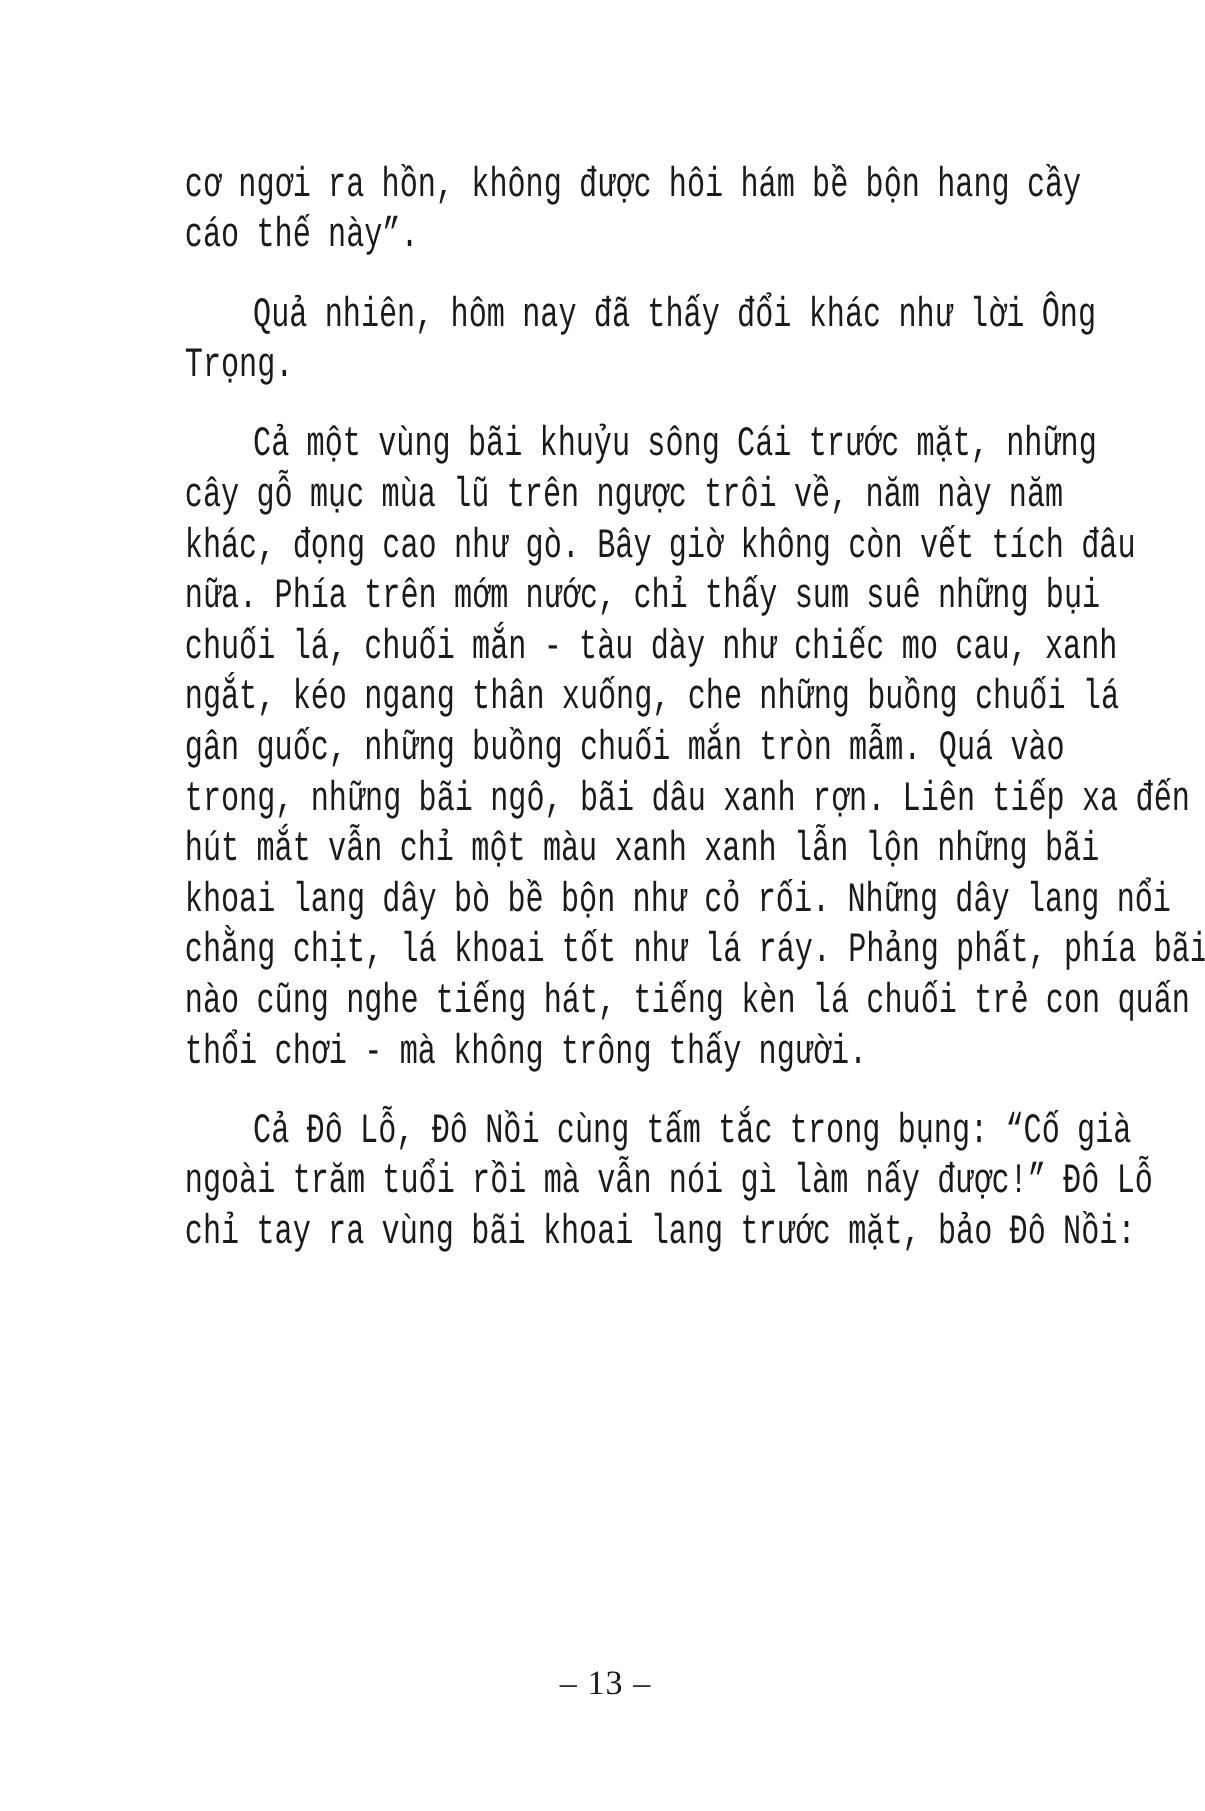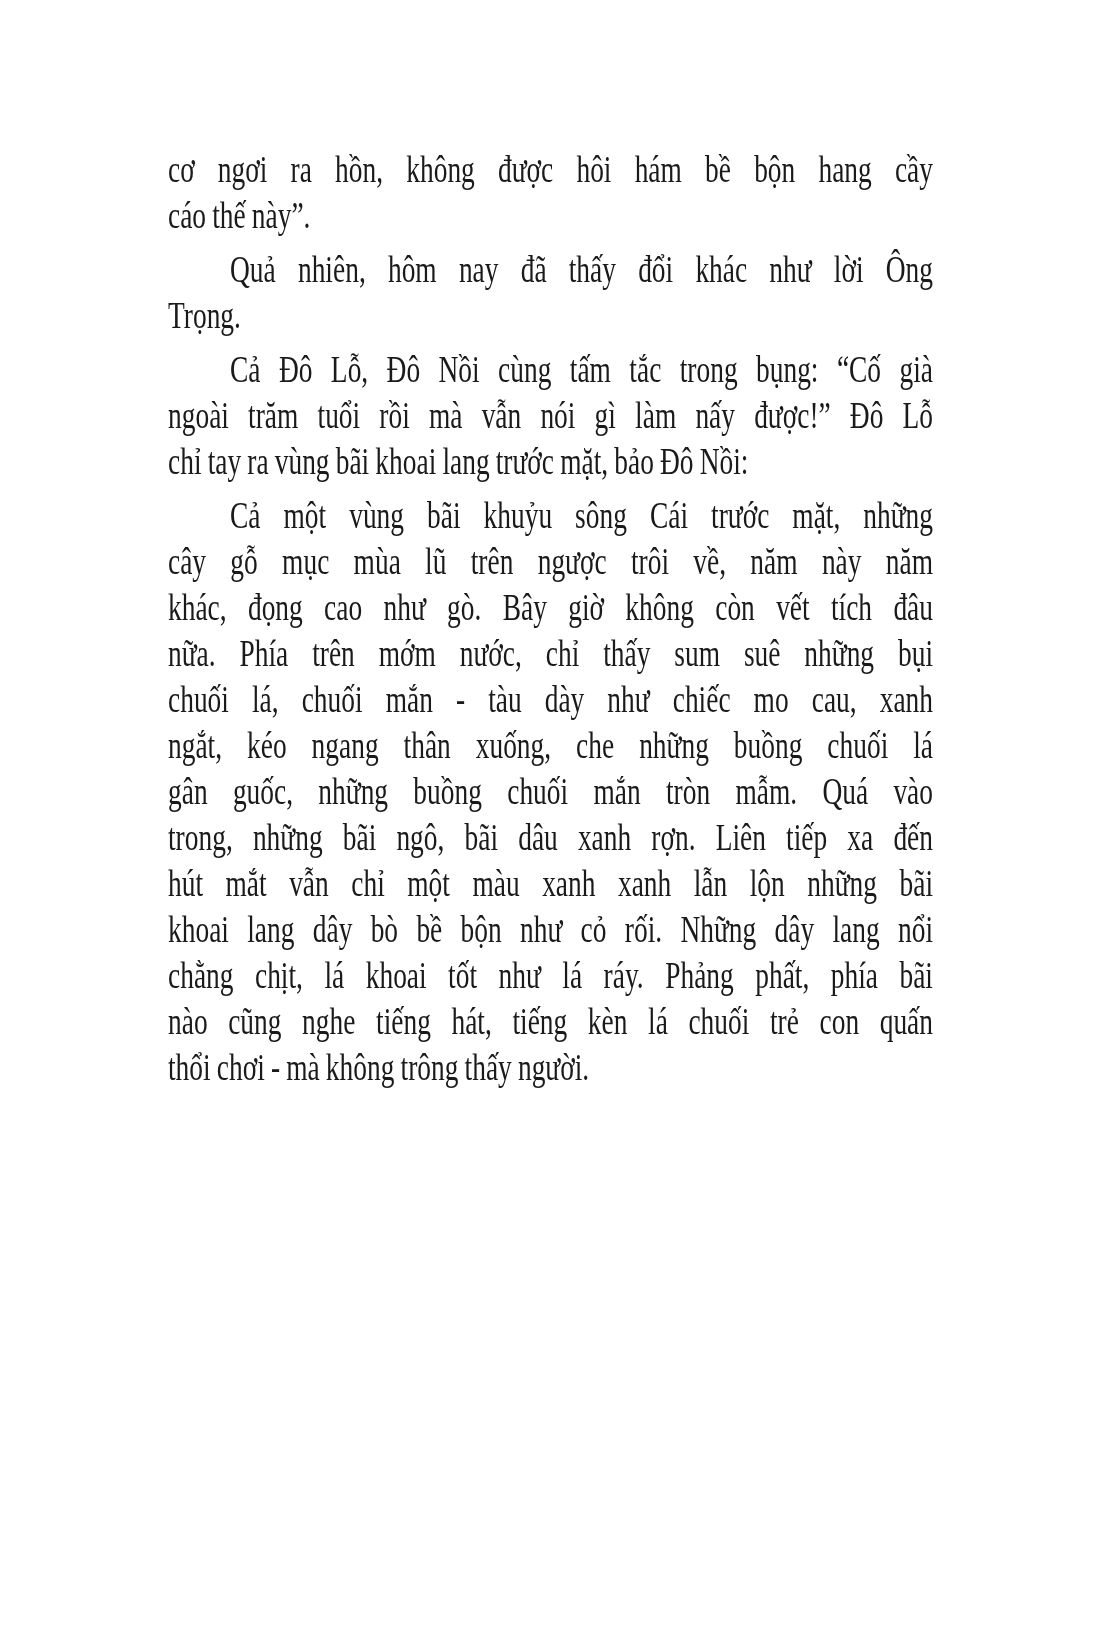--- a/index.html
+++ b/index.html
@@ -18,23 +18,24 @@
     position: relative;
     width: 1095px;
     height: 1646px;
     background: var(--bg, #ffffff);
   }
   .text-block {
     position: absolute;
     left: 168px;
     top: 146px;
     width: 765px;
+    font-family: Liberation Mono, monospace;
   }
   .para + .para {
-    margin-top: 8px;
+    margin-top: 26px;
   }
   
   .line {
     width: 1060px;
     height: 46px;
     line-height: 46px;
     font-size: 38px;
     text-align: justify;
     text-align-last: justify;
     word-spacing: -1px;
@@ -65,33 +66,34 @@
   <div class="text-block" id="text-block">
       <div class="para">
         <div class="line">cơ ngơi ra hồn, không được hôi hám bề bộn hang cầy</div>
         <div class="line last">cáo thế này”.</div>
       </div>
       <div class="para">
         <div class="line indent">Quả nhiên, hôm nay đã thấy đổi khác như lời Ông</div>
         <div class="line last">Trọng.</div>
       </div>
       <div class="para">
-        <div class="line indent">Cả Đô Lỗ, Đô Nồi cùng tấm tắc trong bụng: “Cố già</div>
-        <div class="line">ngoài trăm tuổi rồi mà vẫn nói gì làm nấy được!” Đô Lỗ</div>
-        <div class="line last">chỉ tay ra vùng bãi khoai lang trước mặt, bảo Đô Nồi:</div>
-      </div>
-      <div class="para">
         <div class="line indent">Cả một vùng bãi khuỷu sông Cái trước mặt, những</div>
         <div class="line">cây gỗ mục mùa lũ trên ngược trôi về, năm này năm</div>
         <div class="line">khác, đọng cao như gò. Bây giờ không còn vết tích đâu</div>
         <div class="line">nữa. Phía trên mớm nước, chỉ thấy sum suê những bụi</div>
         <div class="line">chuối lá, chuối mắn - tàu dày như chiếc mo cau, xanh</div>
         <div class="line">ngắt, kéo ngang thân xuống, che những buồng chuối lá</div>
         <div class="line">gân guốc, những buồng chuối mắn tròn mẫm. Quá vào</div>
         <div class="line">trong, những bãi ngô, bãi dâu xanh rợn. Liên tiếp xa đến</div>
         <div class="line">hút mắt vẫn chỉ một màu xanh xanh lẫn lộn những bãi</div>
         <div class="line">khoai lang dây bò bề bộn như cỏ rối. Những dây lang nổi</div>
         <div class="line">chằng chịt, lá khoai tốt như lá ráy. Phảng phất, phía bãi</div>
         <div class="line">nào cũng nghe tiếng hát, tiếng kèn lá chuối trẻ con quấn</div>
         <div class="line last">thổi chơi - mà không trông thấy người.</div>
       </div>
+      <div class="para">
+        <div class="line indent">Cả Đô Lỗ, Đô Nồi cùng tấm tắc trong bụng: “Cố già</div>
+        <div class="line">ngoài trăm tuổi rồi mà vẫn nói gì làm nấy được!” Đô Lỗ</div>
+        <div class="line last">chỉ tay ra vùng bãi khoai lang trước mặt, bảo Đô Nồi:</div>
+      </div>
     </div>
+  <div class="page-number">– 13 –</div>
 </div>
 
 </body></html>

